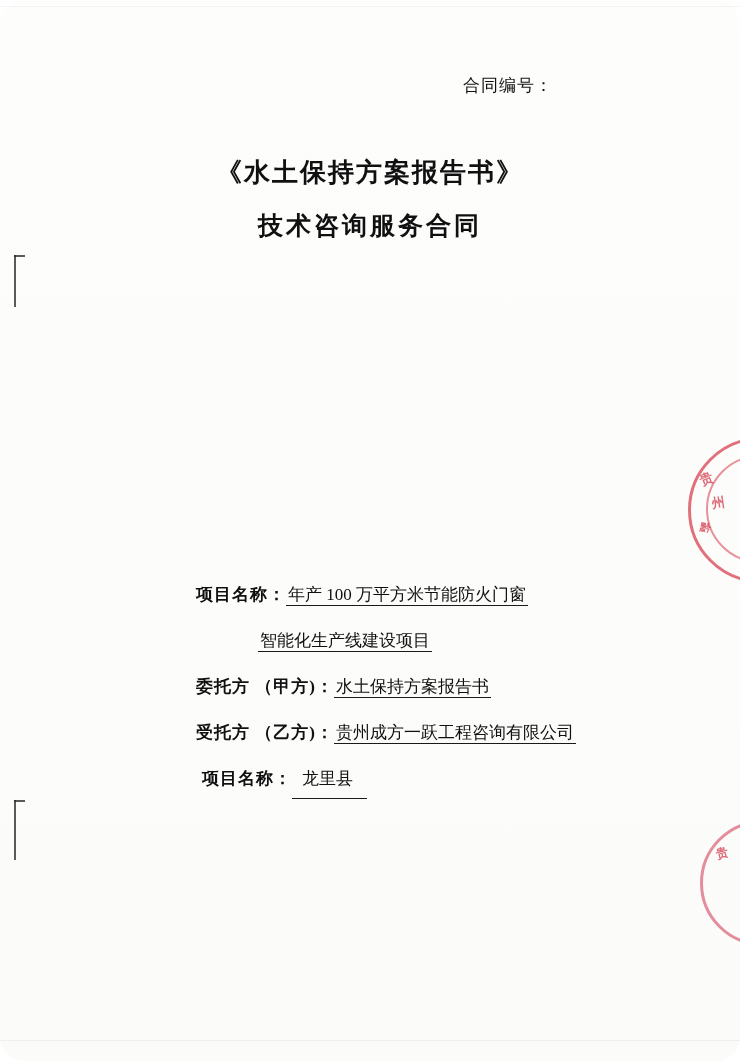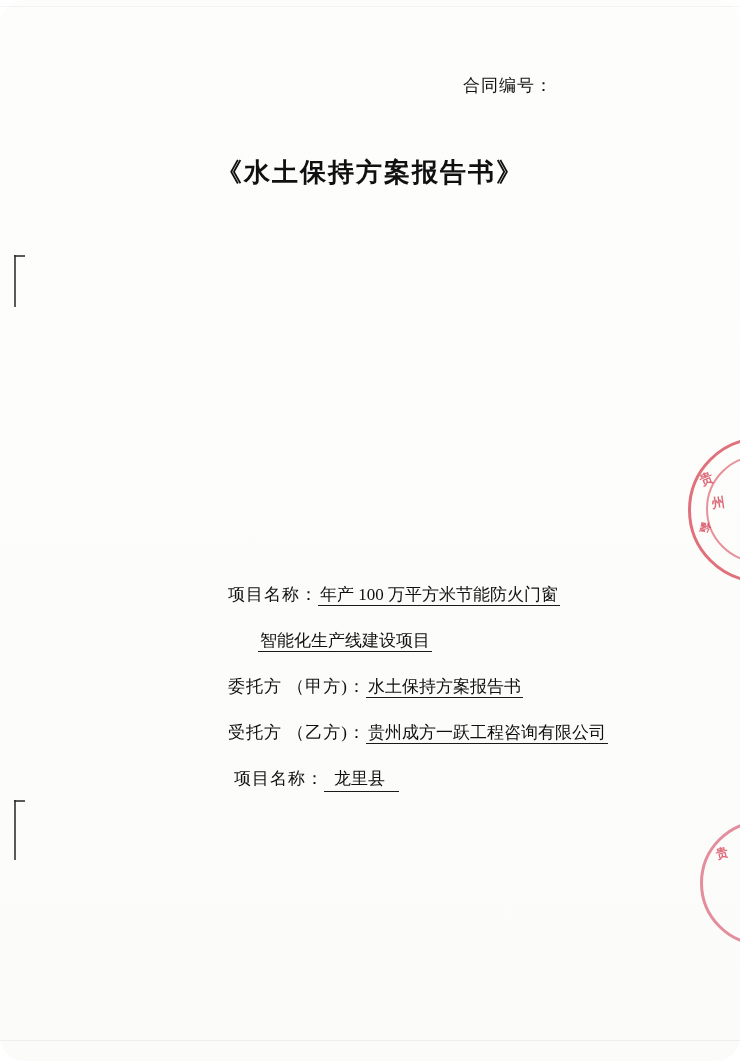--- a/index.html
+++ b/index.html
@@ -62,37 +62,36 @@
     width: 470px;
   }
   .info-row {
     font-size: 17px;
     line-height: 1.0;
     margin-bottom: 29px;
     white-space: nowrap;
     font-weight: bold;
   }
   .info-label {
-    font-weight: normal;
+    font-weight: bold;
     letter-spacing: 1px;
-    margin-left: 32px;
   }
   .info-value {
     font-weight: normal;
     border-bottom: 1px solid #1a1a1a;
     padding: 0 2px 1px 2px;
   }
   .info-row.indent {
     margin-left: 62px;
   }
   .info-row.place {
     margin-left: 6px;
   }
   .info-value.place-value {
-    padding: 0 14px 3px 10px;
+    padding: 0 14px 10px 10px;
   }
 
   
   .stamp {
     position: absolute;
     border-radius: 50%;
     border: 3px solid #d63a4a;
     opacity: 0.72;
     pointer-events: none;
   }
@@ -157,20 +156,21 @@
 <body>
 
 <div class="page">
 
   <div class="speckle s2"></div>
 
   <div class="contract-no">合同编号：</div>
 
   <div class="title-block">
     <div class="title-line l1">《水土保持方案报告书》</div>
+    <div class="title-line l3">技术咨询服务合同</div>
   </div>
 
   <div class="info-block">
 
     <div class="info-row">
       <span class="info-label">项目名称：</span><span class="info-value">年产 100 万平方米节能防火门窗</span>
     </div>
 
     <div class="info-row indent">
       <span class="info-value">智能化生产线建设项目</span>

